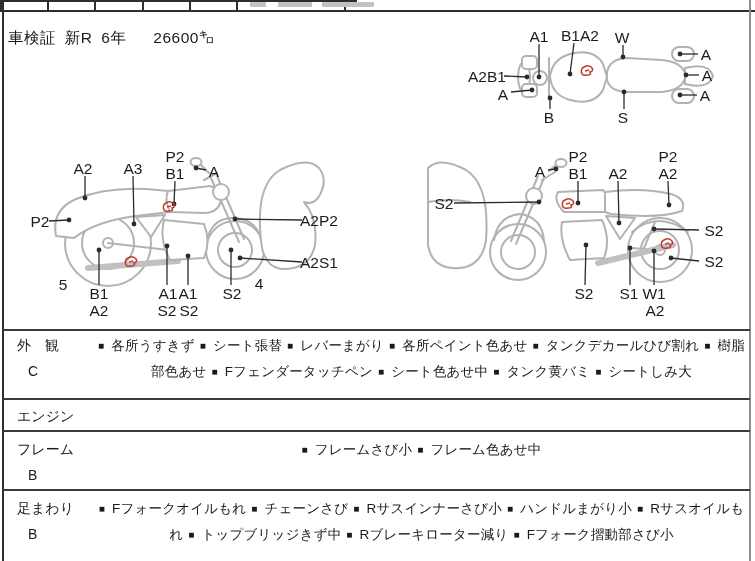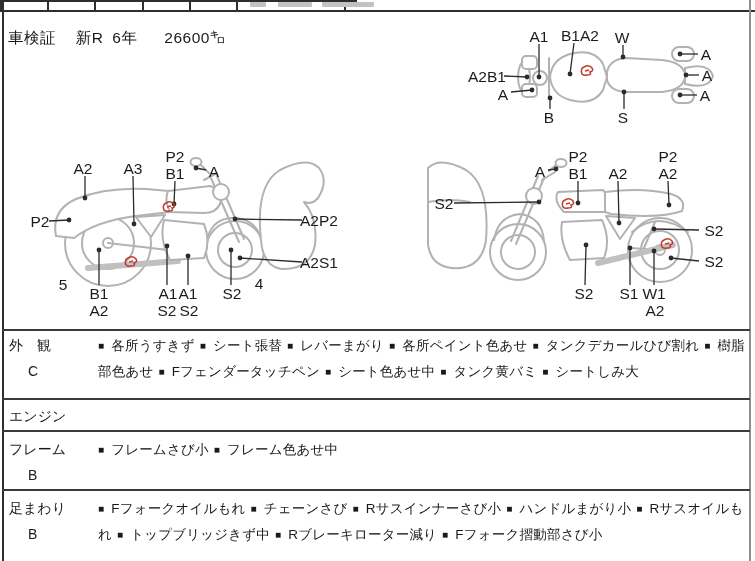--- a/index.html
+++ b/index.html
@@ -12,38 +12,38 @@
   .top-row{position:absolute;left:0;top:0;width:755px;height:11px;}
   .top-row .stub{position:absolute;left:0;top:0;width:357px;height:2px;background:#2e2e2e;}
   .top-row .vdiv{position:absolute;top:0;width:2px;height:11px;background:#2e2e2e;}
   .top-row .hline{position:absolute;left:0;top:10px;width:755px;height:2px;background:#2e2e2e;}
   .top-row .remnant{position:absolute;top:2px;height:5px;background:#c2c2c2;border-radius:1px;}
   
   .border-left{position:absolute;left:2px;top:0;width:2px;height:561px;background:#2e2e2e;}
   .border-right{position:absolute;left:749px;top:0;width:2px;height:561px;background:#8f8f8f;}
   
   .title-line{position:absolute;left:8px;top:28px;font-size:15.5px;white-space:nowrap;letter-spacing:0.5px;}
-  .title-line .t-label{margin-right:15px;}
+  .title-line .t-label{margin-right:4px;}
   .title-line .t-era{margin-right:4px;}
   .title-line .t-year{margin-right:22px;}
   
   svg.diag{position:absolute;overflow:visible;}
   .diag-top{left:460px;top:20px;width:295px;height:110px;}
   .diag-left{left:18px;top:140px;width:330px;height:185px;}
   .diag-right{left:430px;top:140px;width:325px;height:185px;}
   .bike{stroke:#b2b2b2;stroke-width:2;fill:none;stroke-linecap:round;stroke-linejoin:round;}
   .bike-fill{stroke:#b2b2b2;stroke-width:2;fill:#ffffff;stroke-linejoin:round;}
   .bike-thick{stroke:#c0c0c0;stroke-width:6;fill:none;stroke-linecap:round;}
   
   .sections{position:absolute;left:2px;top:329px;width:748px;}
   .sec{display:flex;box-sizing:border-box;border-top:2px solid #3a3a3a;overflow:hidden;}
   .sec-label{flex:none;width:96px;line-height:25.5px;font-size:14px;}
-  .sec-name{padding-left:7px;white-space:pre;}
+  .sec-name{padding-left:15px;white-space:pre;}
   .sec-grade{padding-left:26px;}
-  .sec-items{flex:1;line-height:25.5px;font-size:13.5px;padding-right:5px;letter-spacing:0.2px;}
+  .sec-items{flex:1;line-height:25.5px;font-size:13.5px;padding-right:5px;letter-spacing:0.2px;text-align:center;}
   .sec-items .bl{font-size:10px;vertical-align:1px;margin:0 7px 0 1px;}
   .sec-items .bl.first{margin-left:0;}
 </style>
 </head>
 <body>
 
 <div class="page">
 
   <div class="top-row">
     <div class="stub"></div>

